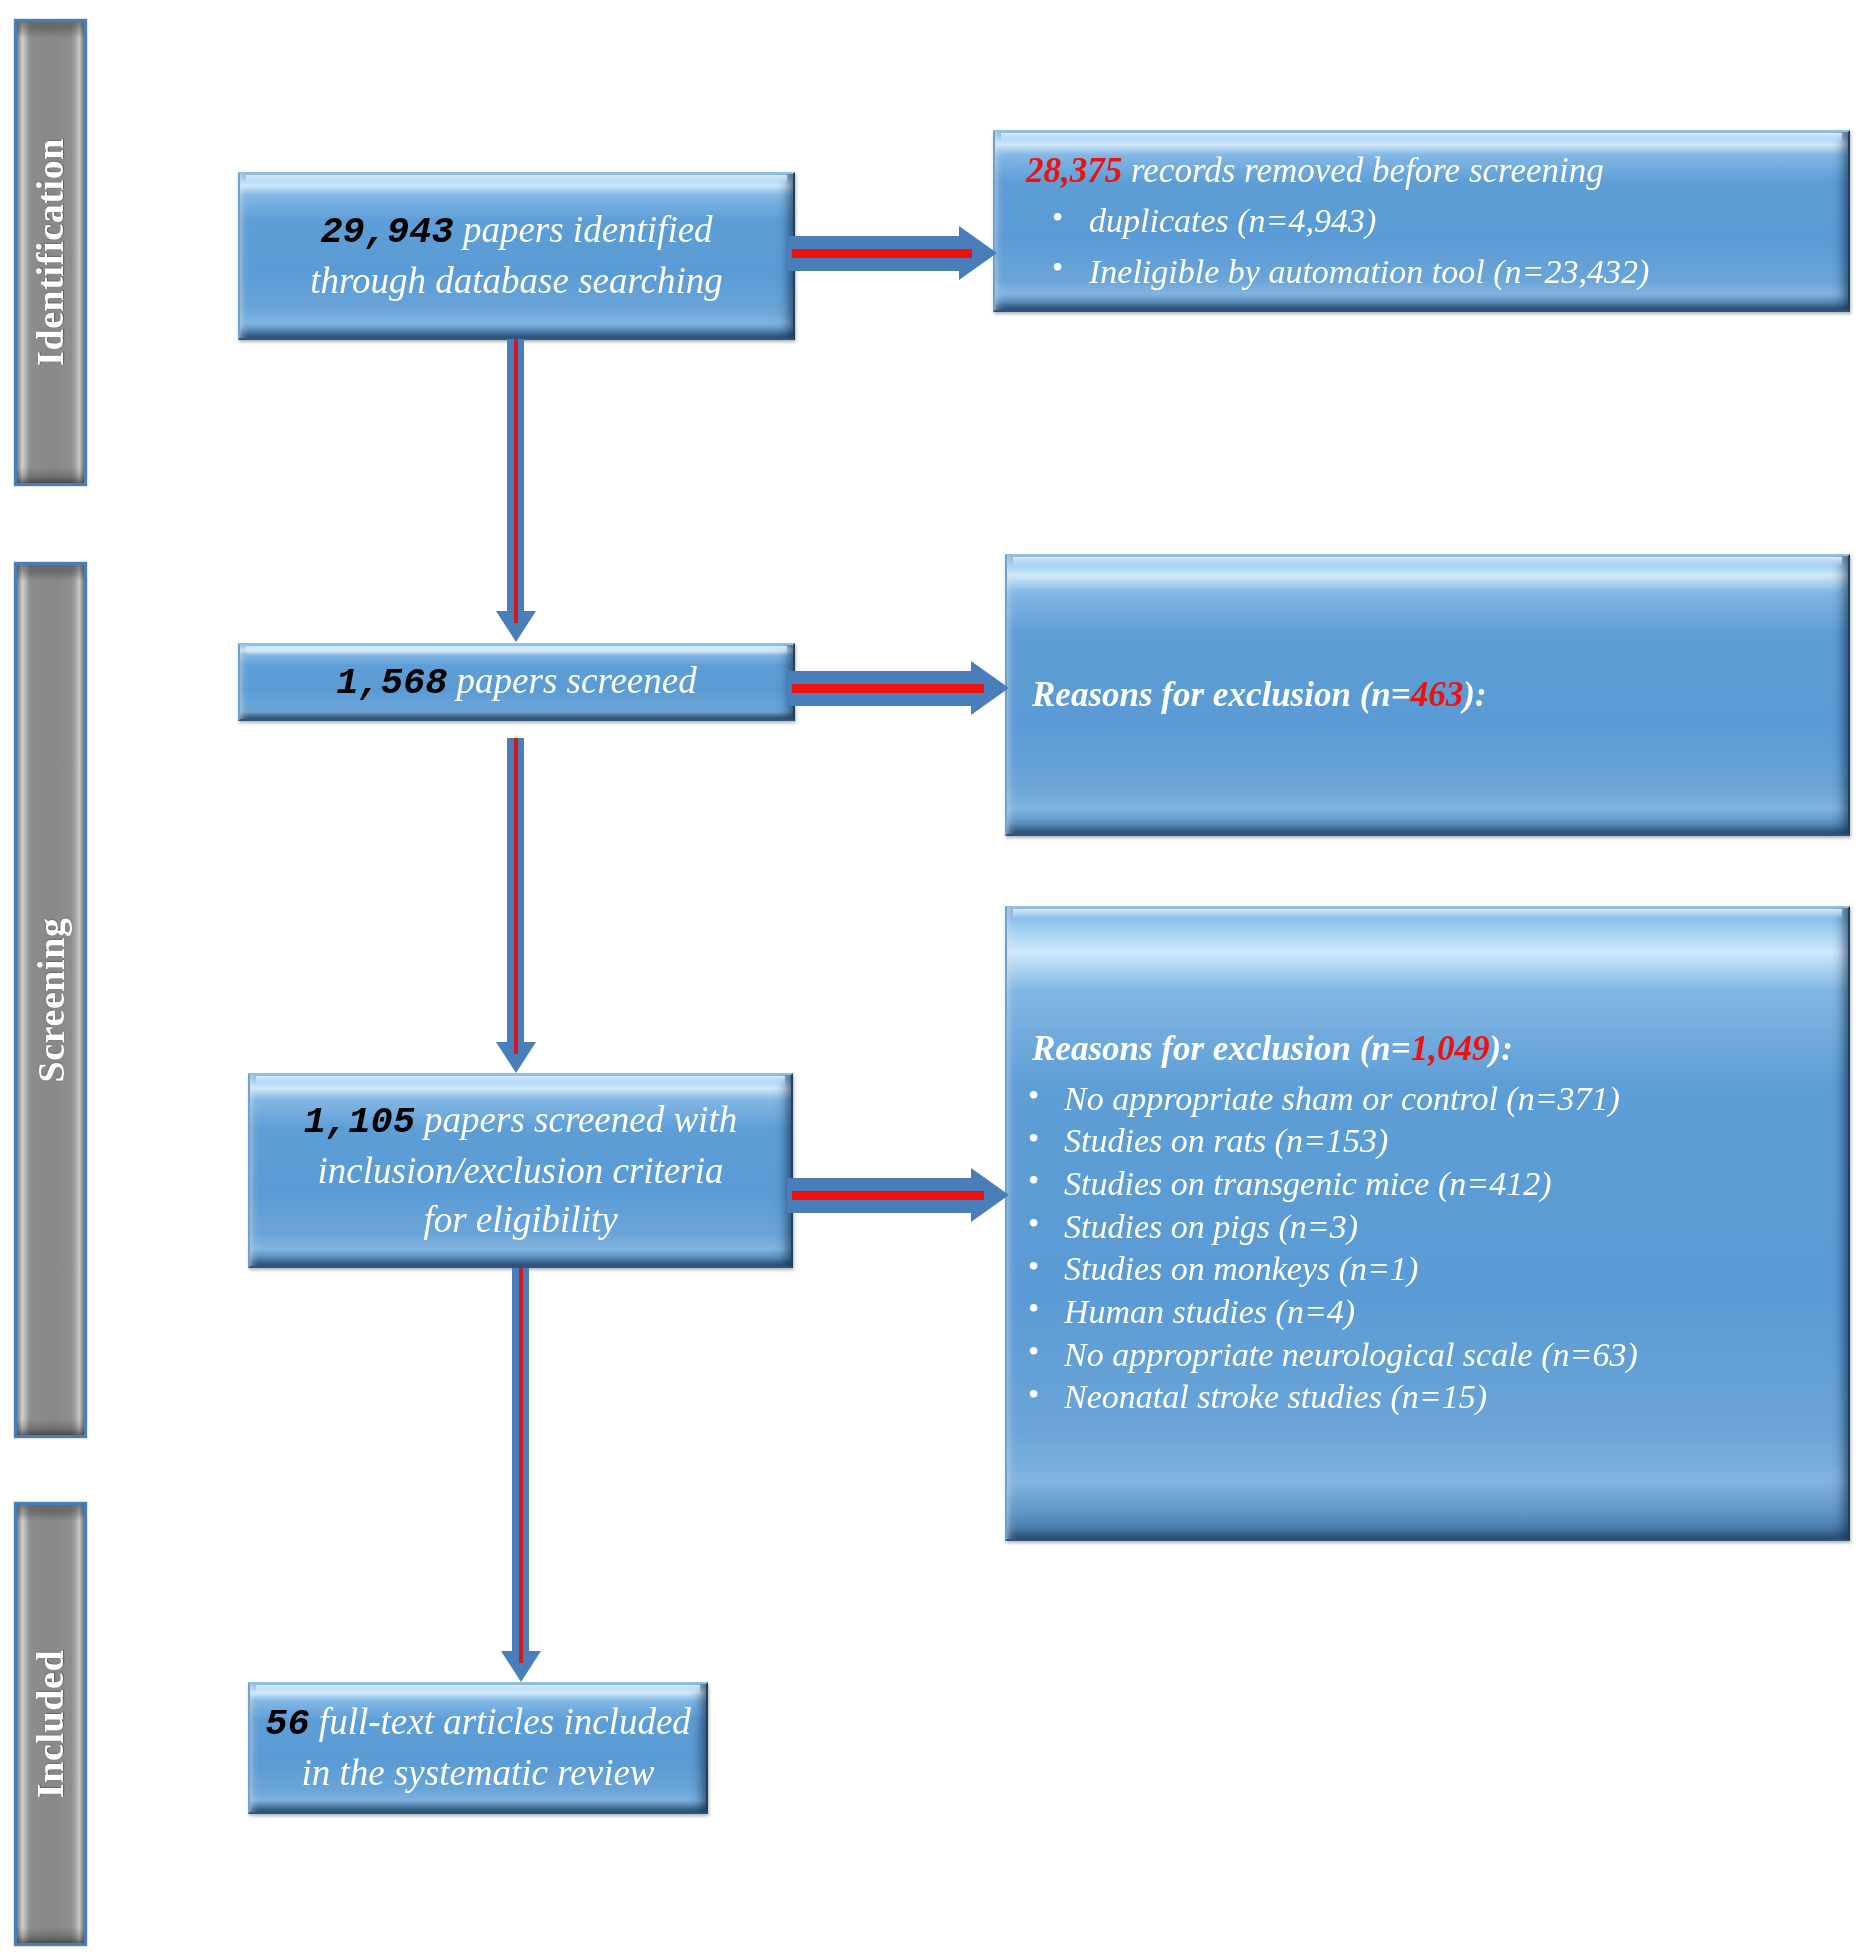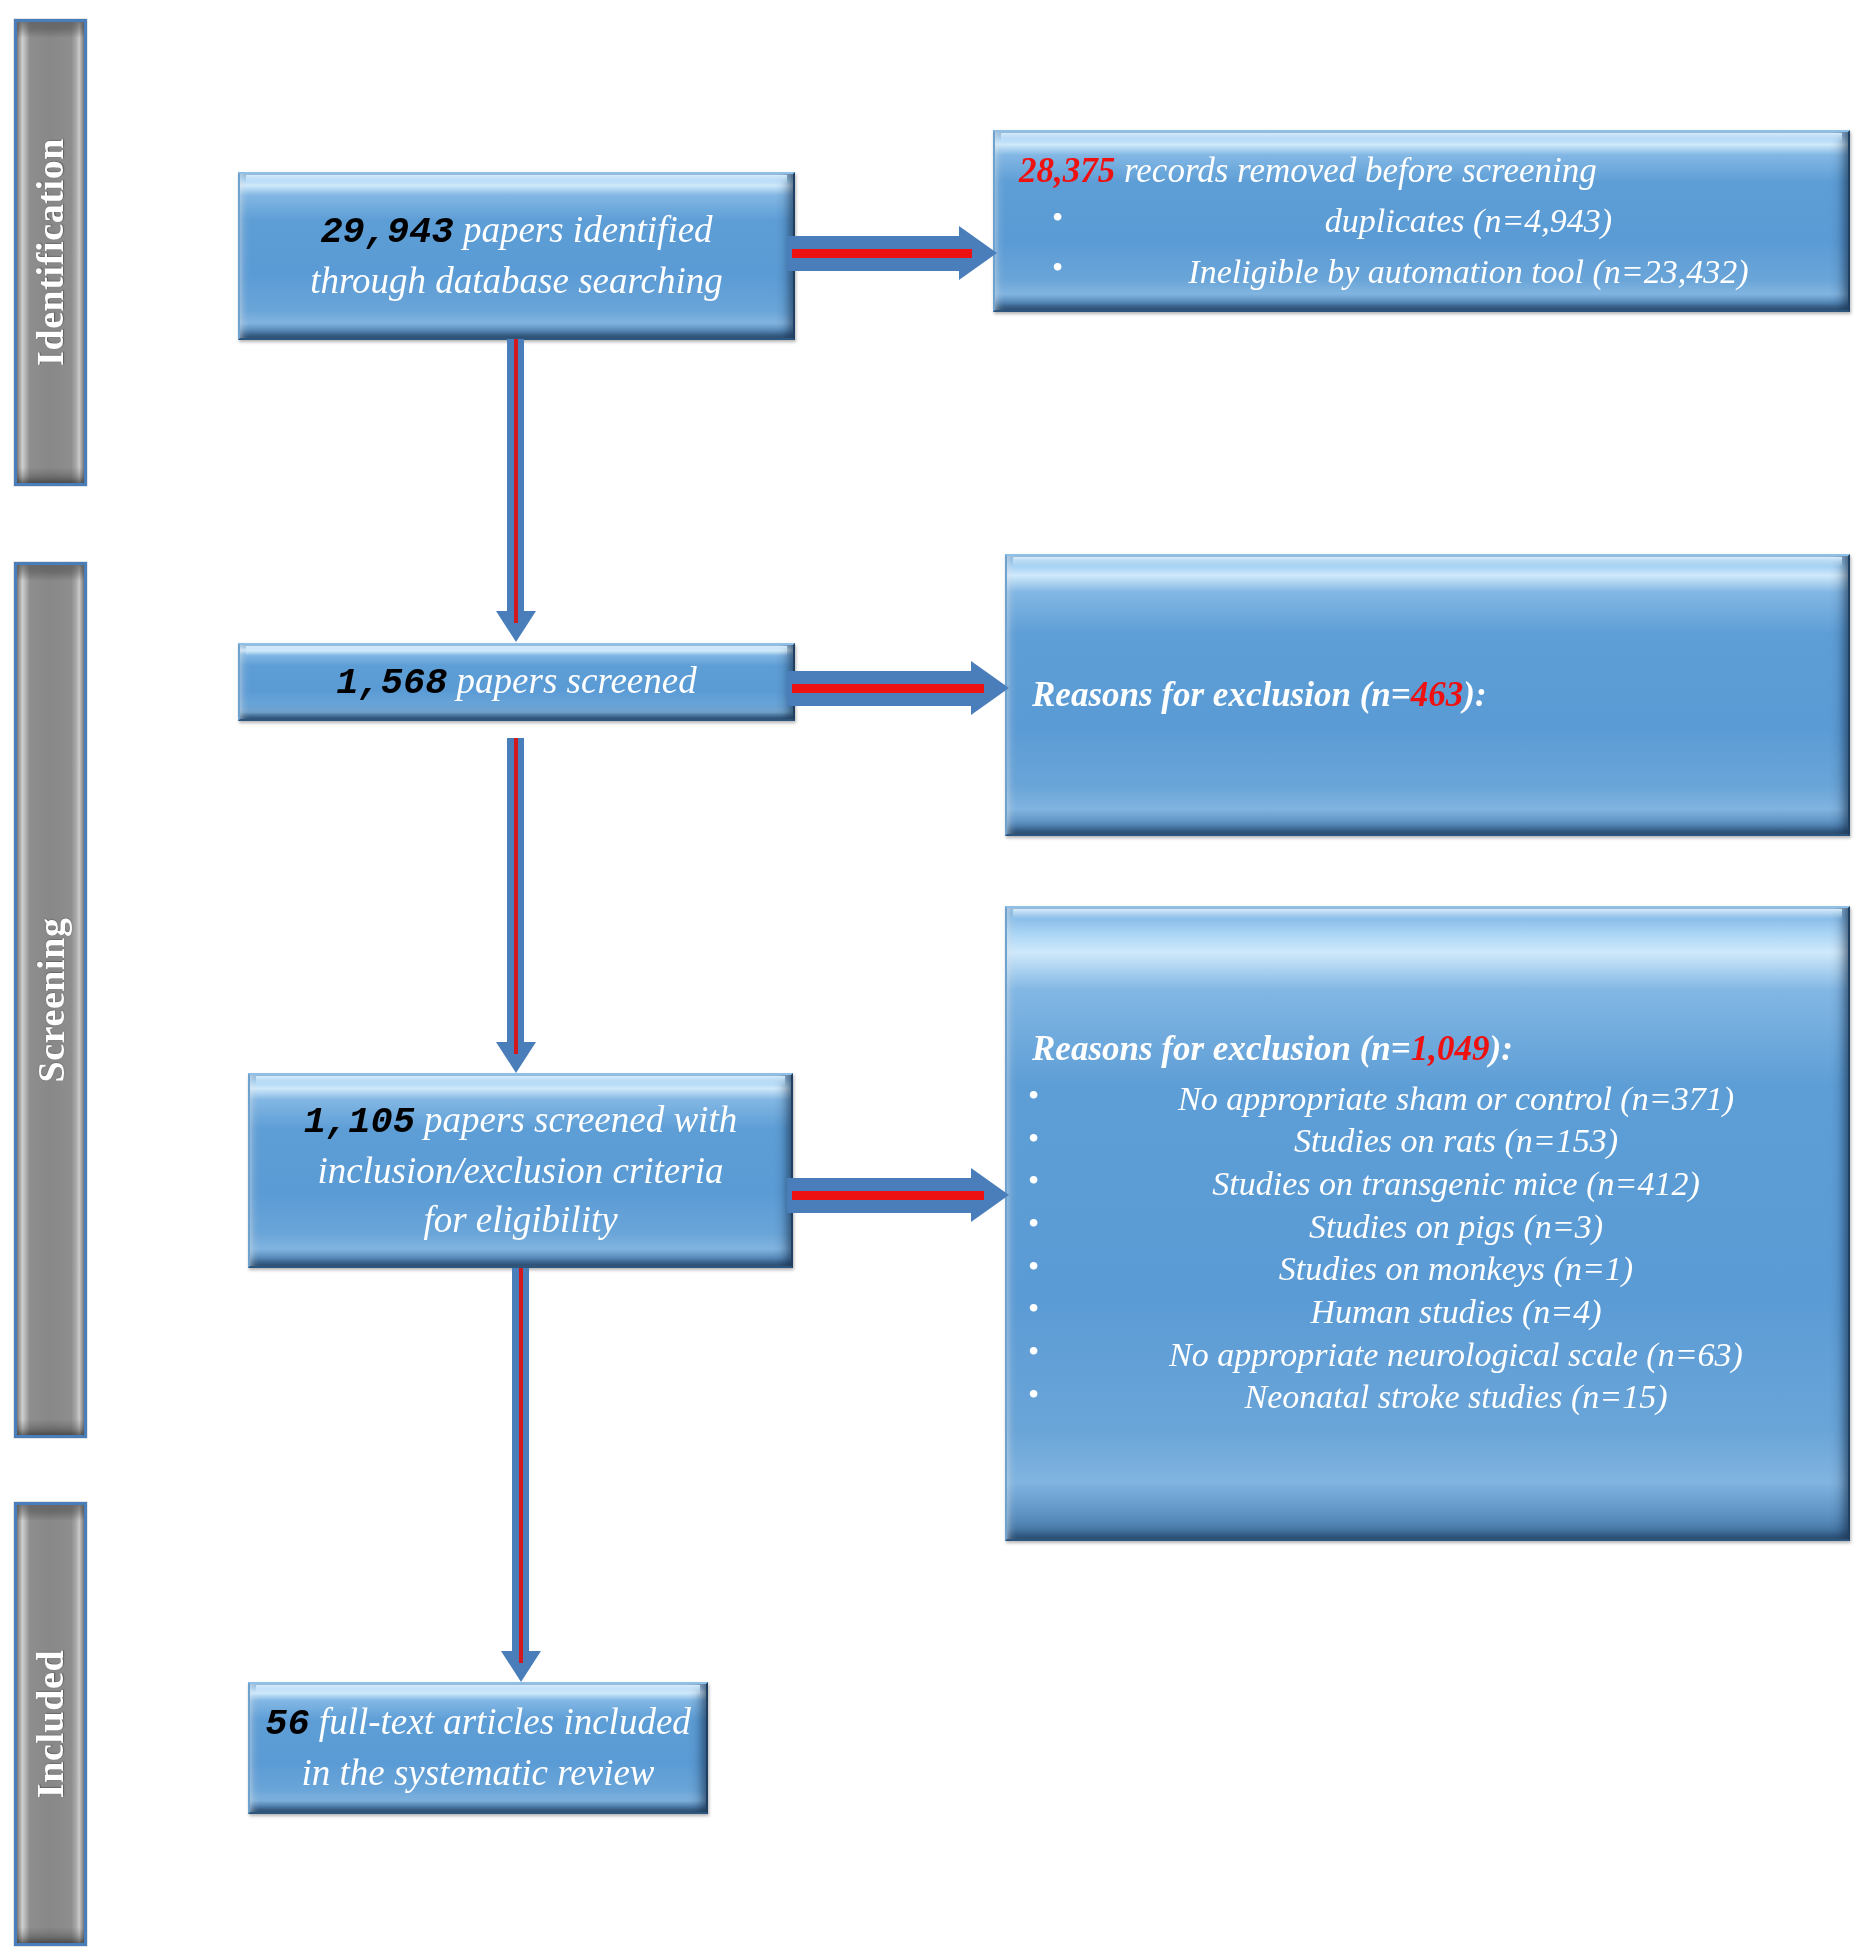--- a/index.html
+++ b/index.html
@@ -140,37 +140,36 @@
   }
 
   
   .ex-head {
     font-size: 35px;
     font-weight: bold;
     font-style: italic;
     line-height: 1.2;
     padding-left: 25px;
   }
-  .ex-head.indented { padding-left: 24px; margin-top: 8px; }
+  .ex-head.indented { padding-left: 31px; margin-top: 8px; }
   .ex-head .rednum { color: #ef1010; font-weight: bold; }
   .ex-head .plain  { font-weight: bold; }
 
   .ex-list {
     list-style: none;
     margin-top: 7.4px;
   }
   .ex-list li {
     position: relative;
     font-size: 34px;
     font-style: italic;
     line-height: 1.30;
     padding-left: 57px;
     margin-bottom: 6.2px;
     white-space: nowrap;
-    text-align: center;
   }
   .ex-list li::before {
     content: "\2022";
     position: absolute;
     left: 21px;
     top: -2.5px;
     font-size: 32px;
     font-style: normal;
     line-height: 1.30;
     color: #ffffff;

